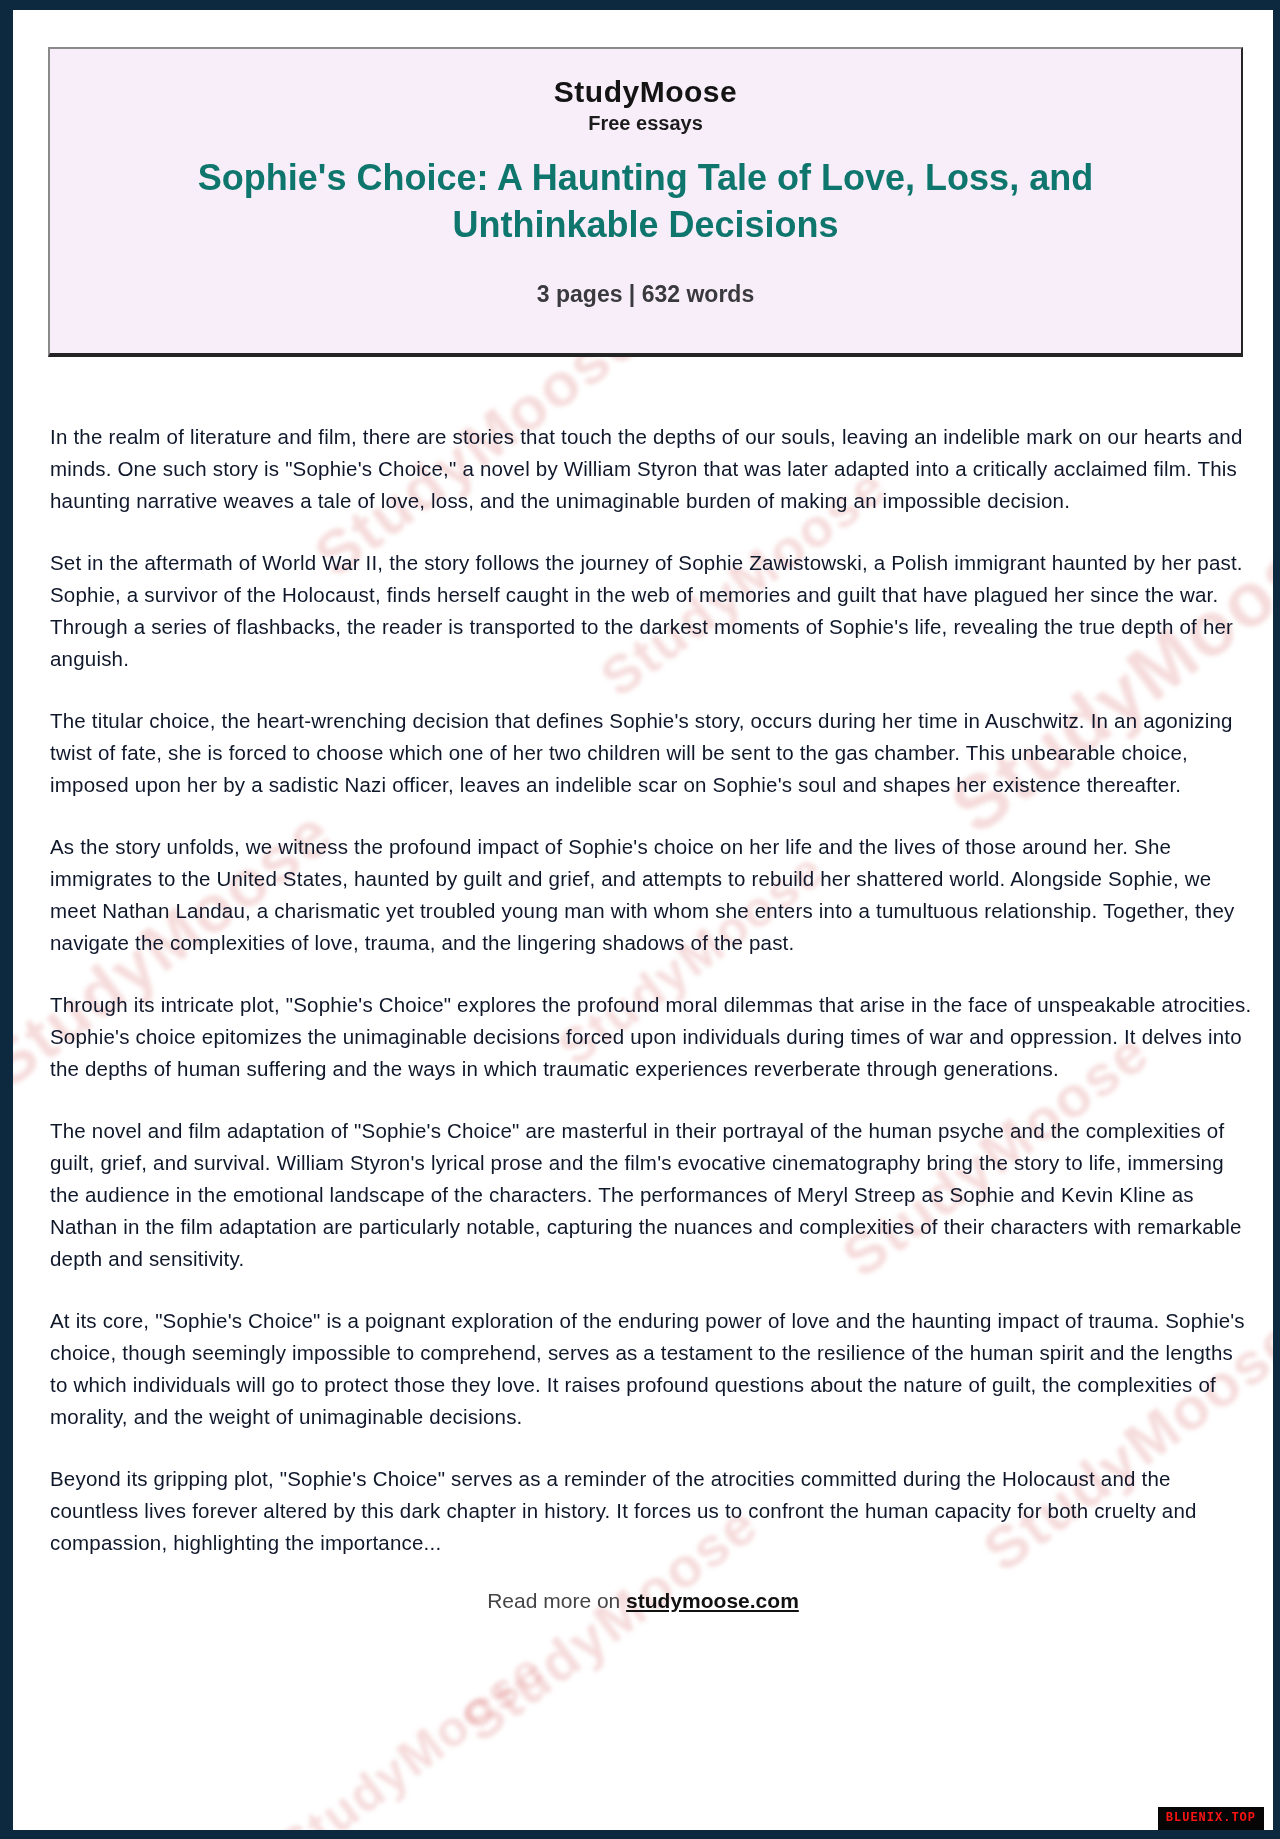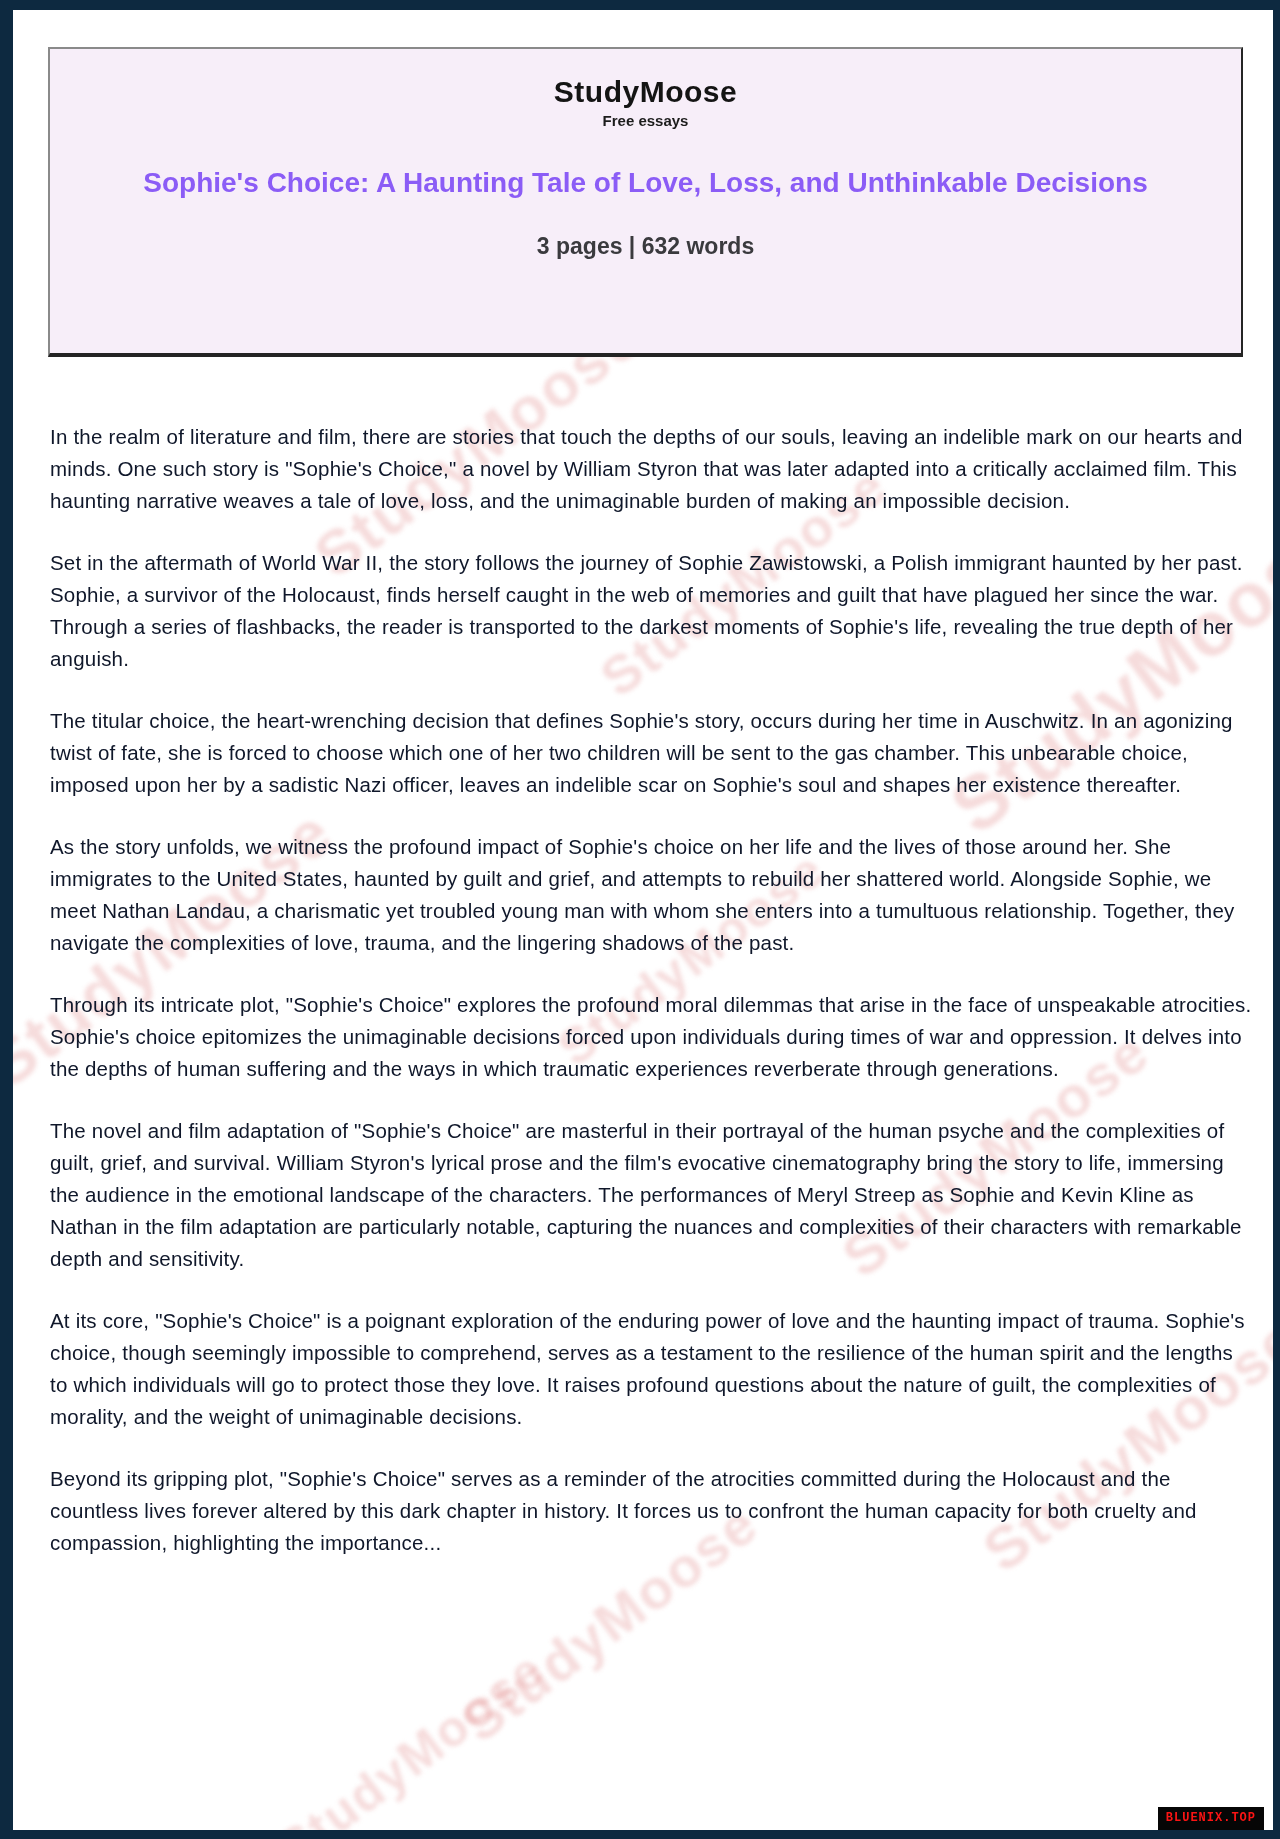--- a/index.html
+++ b/index.html
@@ -45,31 +45,31 @@
     text-align: center;
     padding-top: 26px;
   }
   .brand-name {
     font-size: 30px;
     font-weight: bold;
     color: #141414;
     letter-spacing: 0.5px;
   }
   .brand-tagline {
-    font-size: 15px;
+    font-size: 20px;
     font-weight: bold;
     color: #1c1c1c;
     margin-top: 3px;
   }
   .essay-title {
-    font-size: 28px;
+    font-size: 36px;
     font-weight: bold;
-    color: #8b5cf6;
+    color: #0f766e;
     line-height: 1.3;
-    margin-top: 36px;
+    margin-top: 20px;
     padding: 0 72px;
   }
   .essay-meta {
     font-size: 23px;
     font-weight: 600;
     color: #3a3a3e;
     margin-top: 32px;
   }
   
   .content {
@@ -143,16 +143,19 @@
       <p>In the realm of literature and film, there are stories that touch the depths of our souls, leaving an indelible mark on our hearts and minds. One such story is "Sophie's Choice," a novel by William Styron that was later adapted into a critically acclaimed film. This haunting narrative weaves a tale of love, loss, and the unimaginable burden of making an impossible decision.</p>
       <p>Set in the aftermath of World War II, the story follows the journey of Sophie Zawistowski, a Polish immigrant haunted by her past. Sophie, a survivor of the Holocaust, finds herself caught in the web of memories and guilt that have plagued her since the war. Through a series of flashbacks, the reader is transported to the darkest moments of Sophie's life, revealing the true depth of her anguish.</p>
       <p>The titular choice, the heart-wrenching decision that defines Sophie's story, occurs during her time in Auschwitz. In an agonizing twist of fate, she is forced to choose which one of her two children will be sent to the gas chamber. This unbearable choice, imposed upon her by a sadistic Nazi officer, leaves an indelible scar on Sophie's soul and shapes her existence thereafter.</p>
       <p>As the story unfolds, we witness the profound impact of Sophie's choice on her life and the lives of those around her. She immigrates to the United States, haunted by guilt and grief, and attempts to rebuild her shattered world. Alongside Sophie, we meet Nathan Landau, a charismatic yet troubled young man with whom she enters into a tumultuous relationship. Together, they navigate the complexities of love, trauma, and the lingering shadows of the past.</p>
       <p>Through its intricate plot, "Sophie's Choice" explores the profound moral dilemmas that arise in the face of unspeakable atrocities. Sophie's choice epitomizes the unimaginable decisions forced upon individuals during times of war and oppression. It delves into the depths of human suffering and the ways in which traumatic experiences reverberate through generations.</p>
       <p>The novel and film adaptation of "Sophie's Choice" are masterful in their portrayal of the human psyche and the complexities of guilt, grief, and survival. William Styron's lyrical prose and the film's evocative cinematography bring the story to life, immersing the audience in the emotional landscape of the characters. The performances of Meryl Streep as Sophie and Kevin Kline as Nathan in the film adaptation are particularly notable, capturing the nuances and complexities of their characters with remarkable depth and sensitivity.</p>
       <p>At its core, "Sophie's Choice" is a poignant exploration of the enduring power of love and the haunting impact of trauma. Sophie's choice, though seemingly impossible to comprehend, serves as a testament to the resilience of the human spirit and the lengths to which individuals will go to protect those they love. It raises profound questions about the nature of guilt, the complexities of morality, and the weight of unimaginable decisions.</p>
       <p>Beyond its gripping plot, "Sophie's Choice" serves as a reminder of the atrocities committed during the Holocaust and the countless lives forever altered by this dark chapter in history. It forces us to confront the human capacity for both cruelty and compassion, highlighting the importance...</p>
     </div>
 
+  <div class="footer">
+    <span>Read more on </span><a>studymoose.com</a>
+  </div>
 
   <div class="badge">BLUENIX.TOP</div>
 
 </div>
 
 </body></html>

